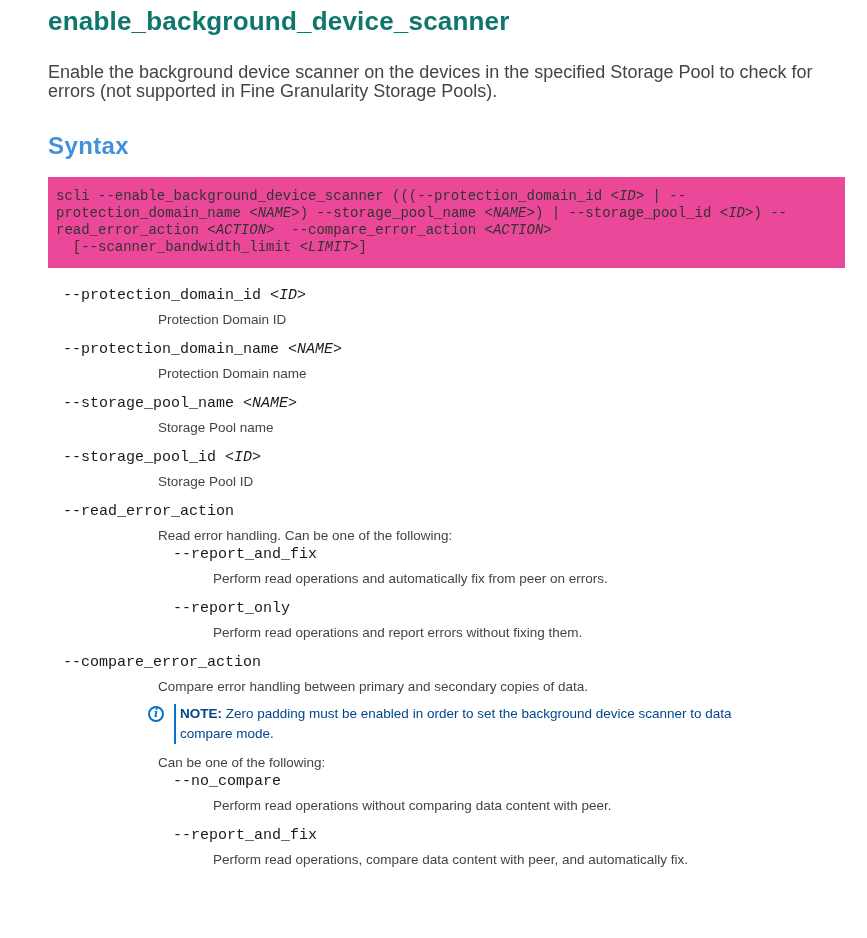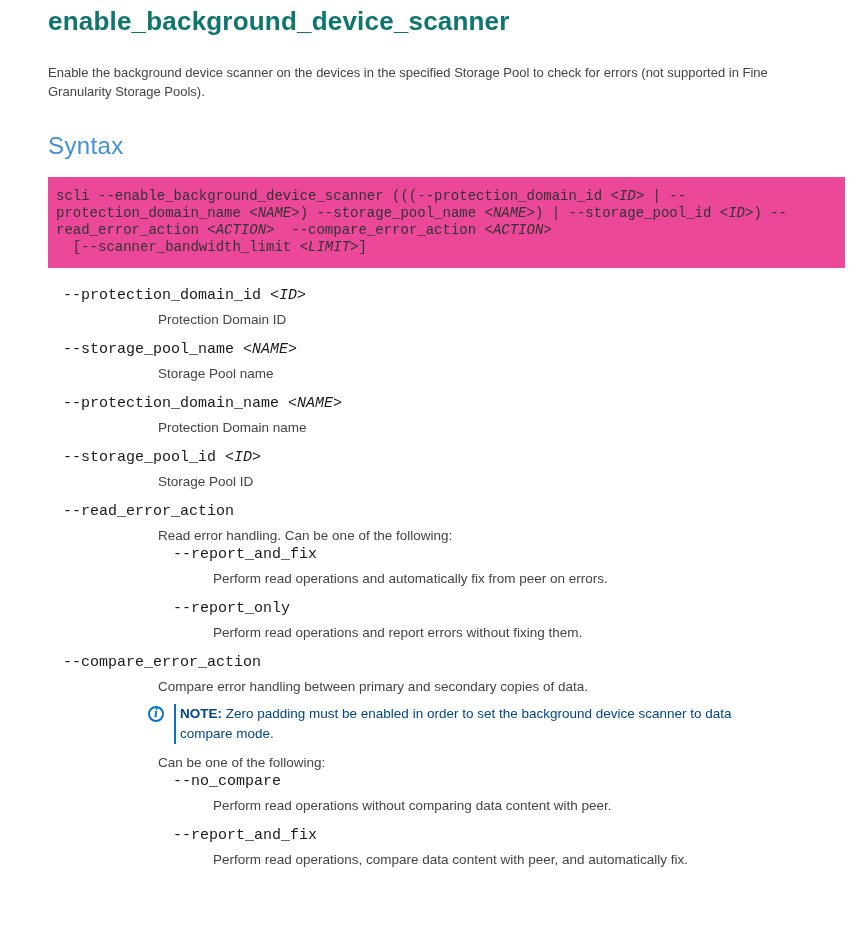--- a/index.html
+++ b/index.html
@@ -16,28 +16,28 @@
   h1.doc-title {
     margin: 0 0 26px 0;
     font-size: 26px;
     font-weight: bold;
     color: #0f766e;
     letter-spacing: 0.2px;
   }
   p.doc-desc {
     margin: 0;
     max-width: 782px;
-    font-size: 13px;
+    font-size: 18px;
     line-height: 19px;
     color: #444444;
   }
   h2.section-heading {
     margin: 31px 0 17px 0;
     font-size: 24px;
-    font-weight: 400;
+    font-weight: 700;
     color: #4291d9;
     letter-spacing: 0.4px;
   }
   pre.codeblock {
     margin: 0;
     width: 797px;
     background: #ec4899;
     padding: 11px 8px 12px 8px;
     font-family: "Liberation Mono", "DejaVu Sans Mono", monospace;
     font-size: 14px;
@@ -119,29 +119,29 @@
 <span>  [--scanner_bandwidth_limit </span><span class="var">&lt;LIMIT&gt;</span><span>]</span></pre>
 
   <div class="param-list" id="param-list">
       <div class="param">
         <div class="param-term"><span>--protection_domain_id</span><span class="term-arg"> &lt;ID&gt;</span></div>
         <div class="param-def">
           <div class="def-text">Protection Domain ID</div>
         </div>
       </div>
       <div class="param">
+        <div class="param-term"><span>--protection_domain_name</span><span class="term-arg"> &lt;NAME&gt;</span></div>
+        <div class="param-def">
+          <div class="def-text">Protection Domain name</div>
+        </div>
+      </div>
+      <div class="param">
         <div class="param-term"><span>--storage_pool_name</span><span class="term-arg"> &lt;NAME&gt;</span></div>
         <div class="param-def">
           <div class="def-text">Storage Pool name</div>
-        </div>
-      </div>
-      <div class="param">
-        <div class="param-term"><span>--protection_domain_name</span><span class="term-arg"> &lt;NAME&gt;</span></div>
-        <div class="param-def">
-          <div class="def-text">Protection Domain name</div>
         </div>
       </div>
       <div class="param">
         <div class="param-term"><span>--storage_pool_id</span><span class="term-arg"> &lt;ID&gt;</span></div>
         <div class="param-def">
           <div class="def-text">Storage Pool ID</div>
         </div>
       </div>
       <div class="param">
         <div class="param-term"><span>--read_error_action</span></div>

